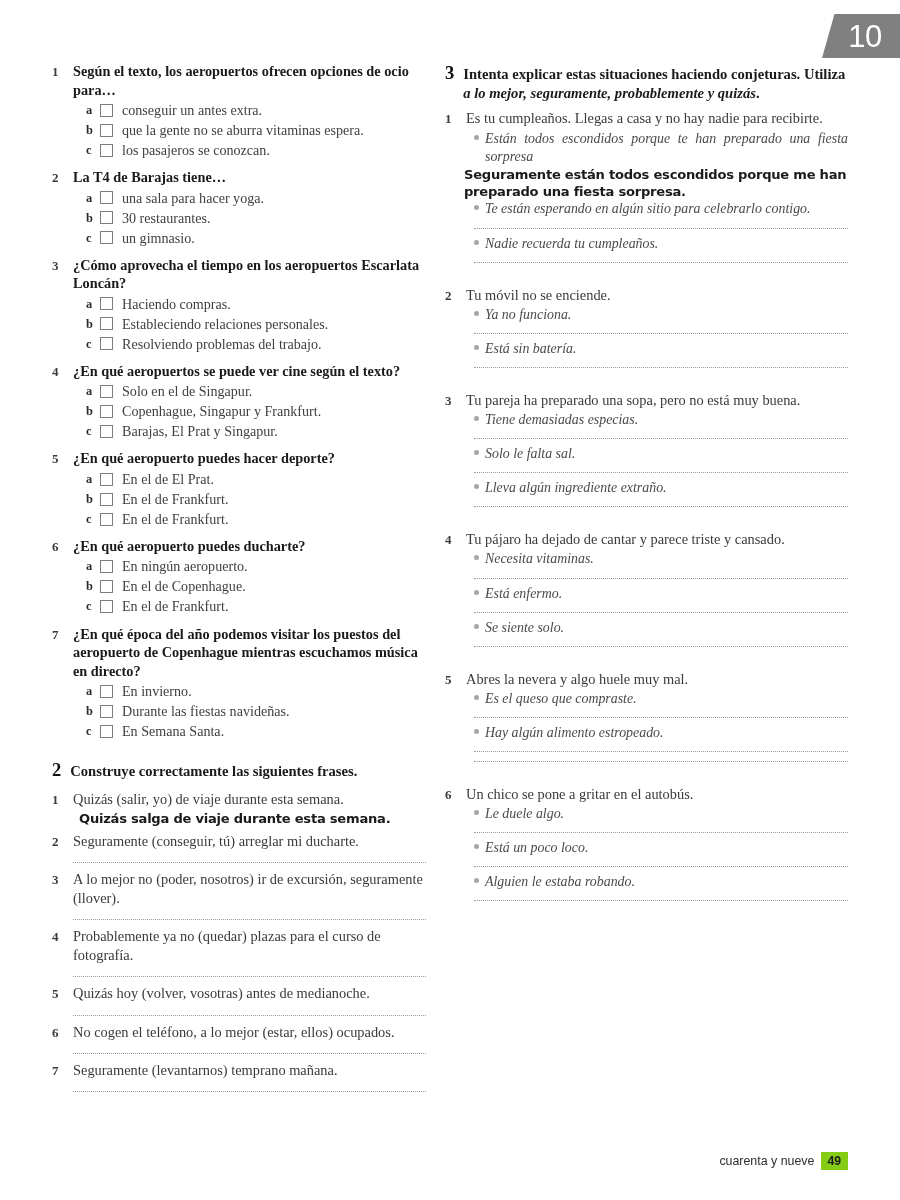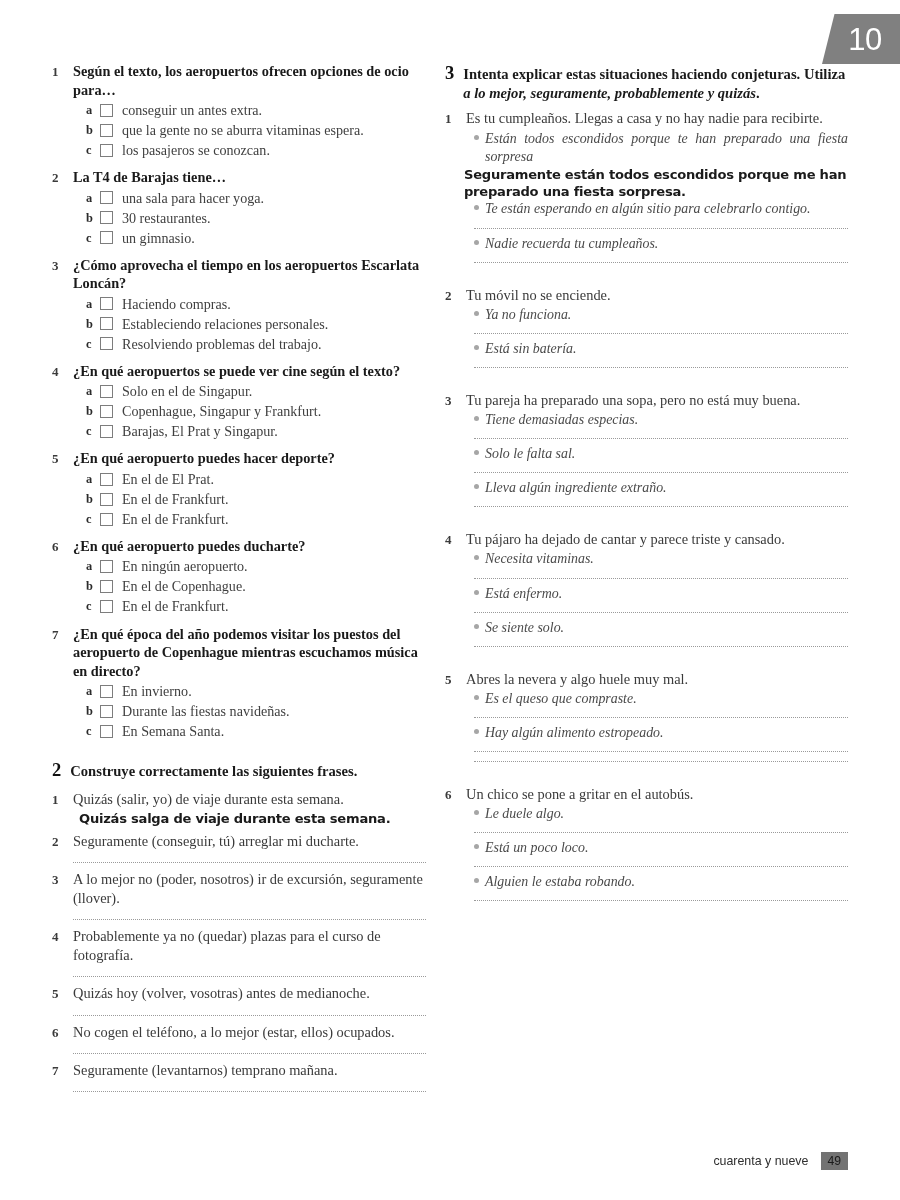--- a/index.html
+++ b/index.html
@@ -16,21 +16,21 @@
     overflow: hidden;
     box-sizing: border-box;
   }
 
   
   .unit-tab {
     position: absolute;
     top: 14px;
     right: 0;
     width: 78px;
-    height: 50px;
+    height: 44px;
     background: #808080;
     clip-path: polygon(16% 0, 100% 0, 100% 100%, 0 100%);
     display: flex;
     align-items: center;
     justify-content: center;
   }
   .unit-tab-number {
     color: #ffffff;
     font-family: "Liberation Sans", sans-serif;
     font-size: 31px;
@@ -192,27 +192,27 @@
     position: absolute;
     right: 52px;
     bottom: 30px;
     display: flex;
     align-items: center;
     font-family: "Liberation Sans", sans-serif;
   }
   .footer-words {
     font-size: 12.4px;
     color: #2e2e2e;
-    margin-right: 13px;
+    margin-right: 7px;
   }
   .footer-page {
-    background: #737373;
+    background: #84cc16;
     color: #1a1a1a;
     font-size: 12.2px;
-    font-weight: normal;
+    font-weight: bold;
     padding: 2px 7px 2px 6px;
   }
 </style>
 </head>
 <body>
 
 <div class="page">
 
   <div class="unit-tab">
     <span class="unit-tab-number">10</span>

